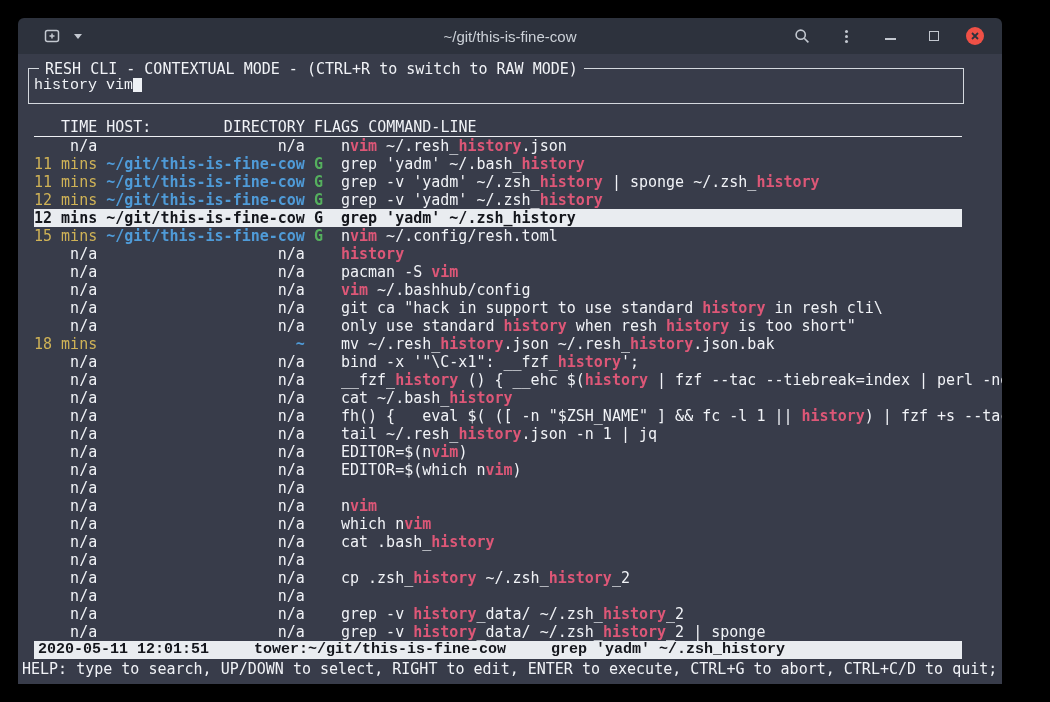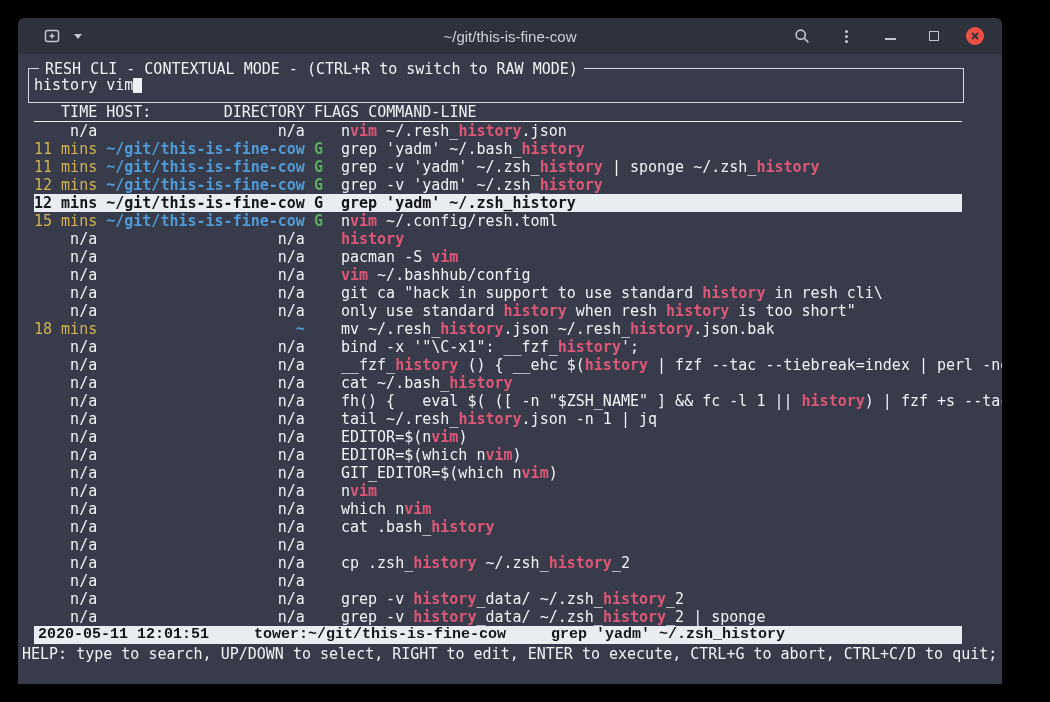--- a/index.html
+++ b/index.html
@@ -30,24 +30,24 @@
   .close-btn { width:18px; height:18px; border-radius:50%; background:var(--close-red,#ef5046);
                display:flex; align-items:center; justify-content:center; border:0; padding:0; }
 
   
   .terminal { flex:1; background:var(--terminal-bg,#383c4a); padding:2px 16px 0 4px;
               overflow:hidden; font-size:15px; color:var(--foreground,#f1f3f7); }
 
   .searchbox { position:relative; margin:12px 22px 0 6px; border:1px solid #d4d8de; }
   .legend { position:absolute; top:-9px; left:10px; background:var(--terminal-bg,#383c4a);
             padding:0 6px; white-space:pre; }
-  .input-line { padding:7px 6px 8px 5px; line-height:18px; white-space:pre; }
+  .input-line { padding:7px 6px 8px 5px; line-height:18px; white-space:pre;font-family:Liberation Mono, monospace; }
   .cursor { display:inline-block; width:9px; height:16px; background:#eef1f5; vertical-align:-3px; }
 
-  .table { margin:0 24px 0 12px; }
+  .table { margin:14px 24px 0 12px; }
   .theader { white-space:pre; line-height:18px; border-bottom:1px solid #eef0f4; }
   .hrow { display:flex; line-height:18px; }
   .col-time  { flex:none; width:7ch;  text-align:right; white-space:pre; }
   .col-time.is-time { color:var(--time-yellow,#cfb256); }
   .col-host  { flex:none; width:22ch; text-align:right; white-space:pre; margin-left:1ch; }
   .col-host.is-dir { color:var(--directory-blue,#4f9bd8); font-weight:bold; }
   .col-flags { flex:none; width:2ch;  white-space:pre; margin-left:1ch;
                color:var(--flag-green,#55b05e); font-weight:bold; }
   .col-cmd   { flex:none; white-space:pre; margin-left:1ch; }
   .match { color:var(--match-pink,#dd5777); font-weight:bold; }
@@ -232,21 +232,20 @@
             <div class="hrow">
               <span class="col-time">n/a</span>
               <span class="col-host">n/a</span>
               <span class="col-flags"></span>
               <span class="col-cmd"><span>EDITOR=$(which n</span><span class="match">vim</span><span>)</span></span>
             </div>
             <div class="hrow">
               <span class="col-time">n/a</span>
               <span class="col-host">n/a</span>
               <span class="col-flags"></span>
-              <span class="col-cmd"><span>GIT_EDITOR=$(which n</span><span class="match">vim</span><span>)</span></span>
             </div>
             <div class="hrow">
               <span class="col-time">n/a</span>
               <span class="col-host">n/a</span>
               <span class="col-flags"></span>
               <span class="col-cmd"><span>n</span><span class="match">vim</span></span>
             </div>
             <div class="hrow">
               <span class="col-time">n/a</span>
               <span class="col-host">n/a</span>

